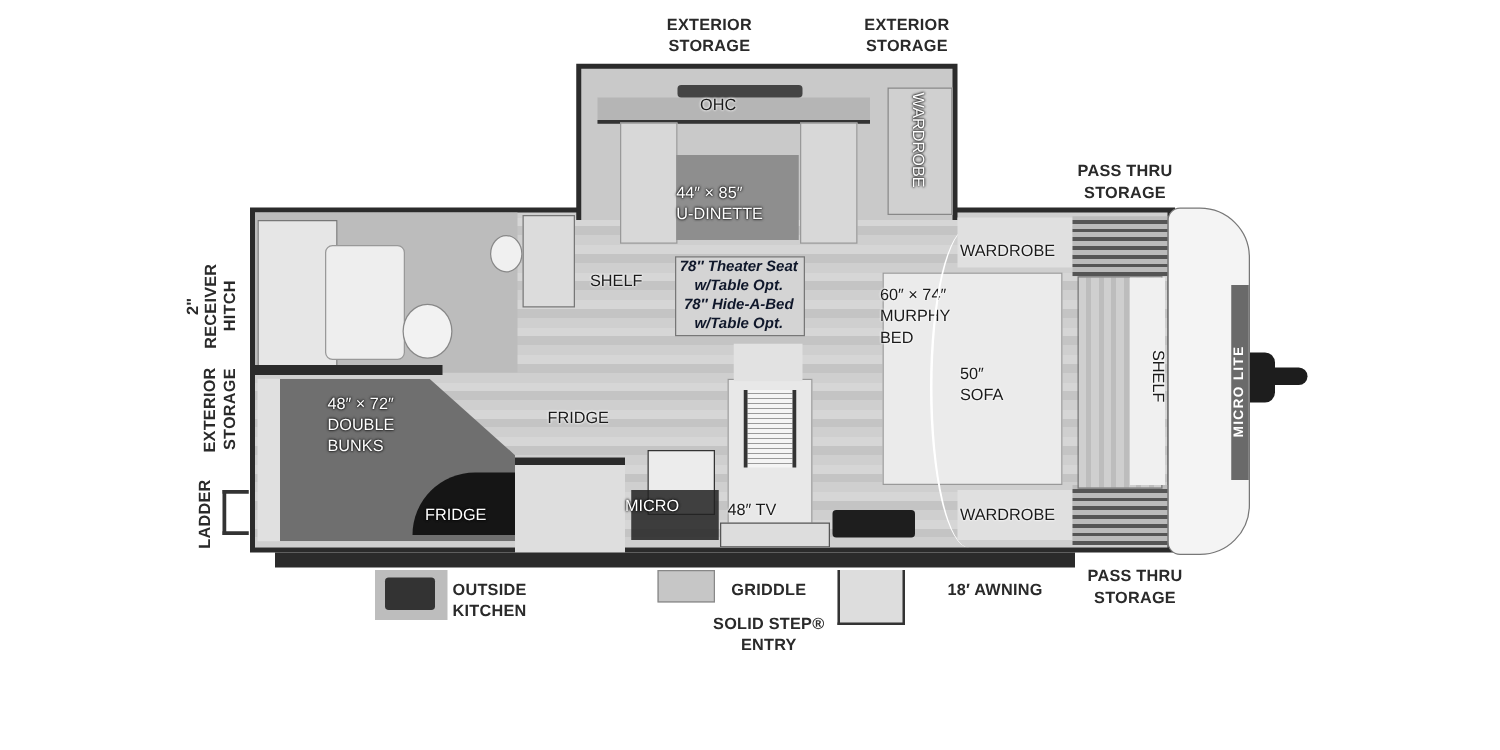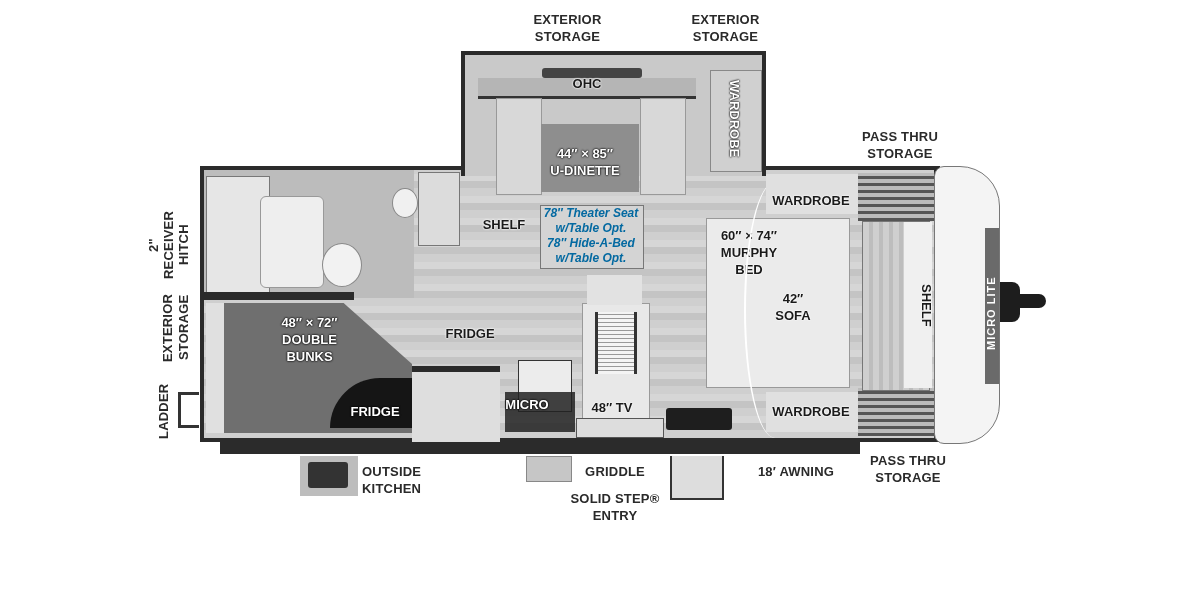--- a/index.html
+++ b/index.html
@@ -1,19 +1,19 @@
 <!DOCTYPE html>
 <html><head>
 <meta charset="utf-8">
 <style>
   html,body{margin:0;padding:0;background:#ffffff;}
   body{width:1200px;height:600px;position:relative;overflow:hidden;font-family:"Liberation Sans",sans-serif;}
   .abs{position:absolute;}
   .lbl{position:absolute;font-weight:bold;font-size:13px;color:#2a2a2a;text-align:center;line-height:17px;letter-spacing:0.2px;}
-  .inl{position:absolute;font-weight:bold;font-size:13px;text-align:center;line-height:17px;color:#1a1a1a;text-shadow:0 0 2px #fff,0 0 2px #fff;}
+  .inl{position:absolute;font-weight:normal;font-size:13px;line-height:17px;color:#1a1a1a;text-shadow:0 0 2px #fff,0 0 2px #fff;}
   .inl.dark{color:#fff;text-shadow:0 0 2px #000,0 0 2px #000;}
   .vert{writing-mode:vertical-rl;transform:rotate(180deg);}
   .vert-cw{writing-mode:vertical-rl;}
   .wood{background:repeating-linear-gradient(0deg,#cfcfcf 0 8px,#c4c4c4 8px 15px,#d6d6d6 15px 22px);}
   .wall{background:#2b2b2b;}
 </style>
 </head>
 <body>
 
 <div class="lbl" style="left:520px;top:11px;width:95px;white-space:pre-line;">EXTERIOR
@@ -67,21 +67,21 @@
   <div>BUNKS</div>
 </div>
 <div class="abs" style="left:330px;top:378px;width:82px;height:50px;background:#151515;border-radius:60px 0 0 0;"></div>
 <div class="inl dark" style="left:340px;top:403px;width:70px;">FRIDGE</div>
 <div class="abs" style="left:178px;top:392px;width:18px;height:30px;border:3px solid #333;border-right:none;"></div>
 
 <div class="abs" style="left:418px;top:172px;width:40px;height:72px;background:#dcdcdc;border:1px solid #777;"></div>
 <div class="inl" style="left:472px;top:216px;width:64px;">SHELF</div>
 
 <div class="abs" style="left:540px;top:205px;width:102px;height:62px;background:#d4d4d4;border:1px solid #777;"></div>
-<div class="abs" style="left:536px;top:206px;width:110px;text-align:center;font-size:12px;font-style:italic;font-weight:bold;line-height:15px;color:#0369a1;">
+<div class="abs" style="left:536px;top:206px;width:110px;text-align:center;font-size:12px;font-style:italic;font-weight:bold;line-height:15px;color:#0f172a;">
   <div>78″ Theater Seat</div>
   <div>w/Table Opt.</div>
   <div>78″ Hide-A-Bed</div>
   <div>w/Table Opt.</div>
 </div>
 
 <div class="inl" style="left:438px;top:325px;width:64px;">FRIDGE</div>
 <div class="abs" style="left:412px;top:366px;width:88px;height:72px;background:#dedede;border-top:6px solid #2a2a2a;"></div>
 <div class="abs" style="left:518px;top:360px;width:52px;height:50px;background:#ececec;border:1px solid #333;"></div>
 <div class="abs" style="left:505px;top:392px;width:70px;height:40px;background:#222;opacity:0.85;"></div>
@@ -93,21 +93,21 @@
 <div class="abs" style="left:576px;top:418px;width:86px;height:18px;background:#ddd;border:1px solid #555;"></div>
 <div class="abs" style="left:666px;top:408px;width:66px;height:22px;background:#1e1e1e;border-radius:3px;"></div>
 
 <div class="abs" style="left:706px;top:218px;width:142px;height:168px;background:#ebebeb;border:1px solid #999;"></div>
 <div class="inl" style="left:704px;top:227px;width:90px;">
   <div>60″ × 74″</div>
   <div>MURPHY</div>
   <div>BED</div>
 </div>
 <div class="inl" style="left:768px;top:290px;width:50px;">
-  <div>42″</div>
+  <div>50″</div>
   <div>SOFA</div>
 </div>
 <div class="abs" style="left:744px;top:182px;width:60px;height:256px;border-left:2px solid #fff;border-radius:100% 0 0 100%;"></div>
 
 <div class="abs" style="left:766px;top:174px;width:92px;height:40px;background:#e0e0e0;"></div>
 <div class="inl" style="left:768px;top:192px;width:86px;">WARDROBE</div>
 <div class="abs" style="left:766px;top:392px;width:92px;height:40px;background:#e0e0e0;"></div>
 <div class="inl" style="left:768px;top:403px;width:86px;">WARDROBE</div>
 <div class="abs" style="left:858px;top:173px;width:76px;height:48px;background:repeating-linear-gradient(0deg,#555 0 3px,#bbb 3px 7px);"></div>
 <div class="abs" style="left:858px;top:388px;width:76px;height:48px;background:repeating-linear-gradient(0deg,#555 0 3px,#bbb 3px 7px);"></div>

